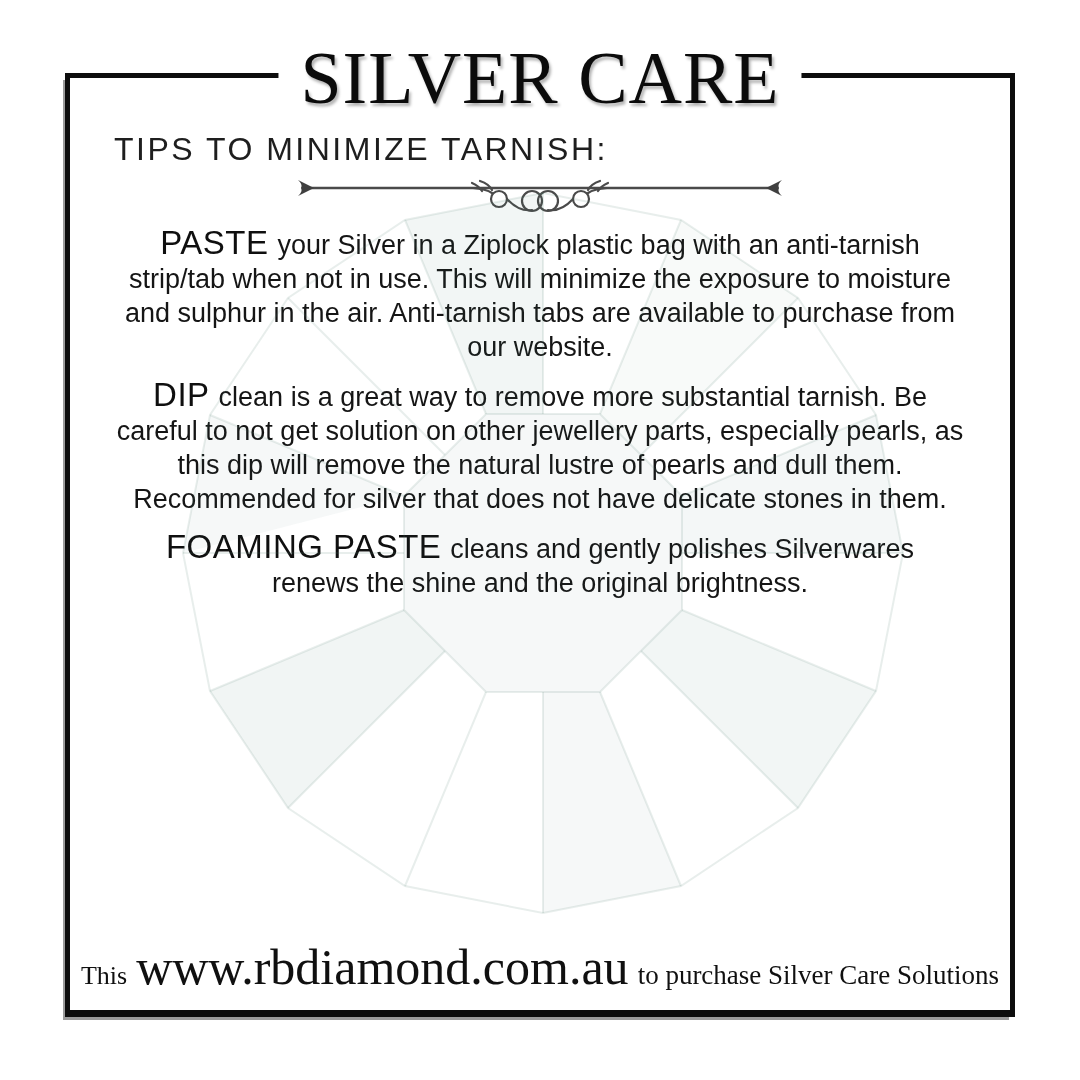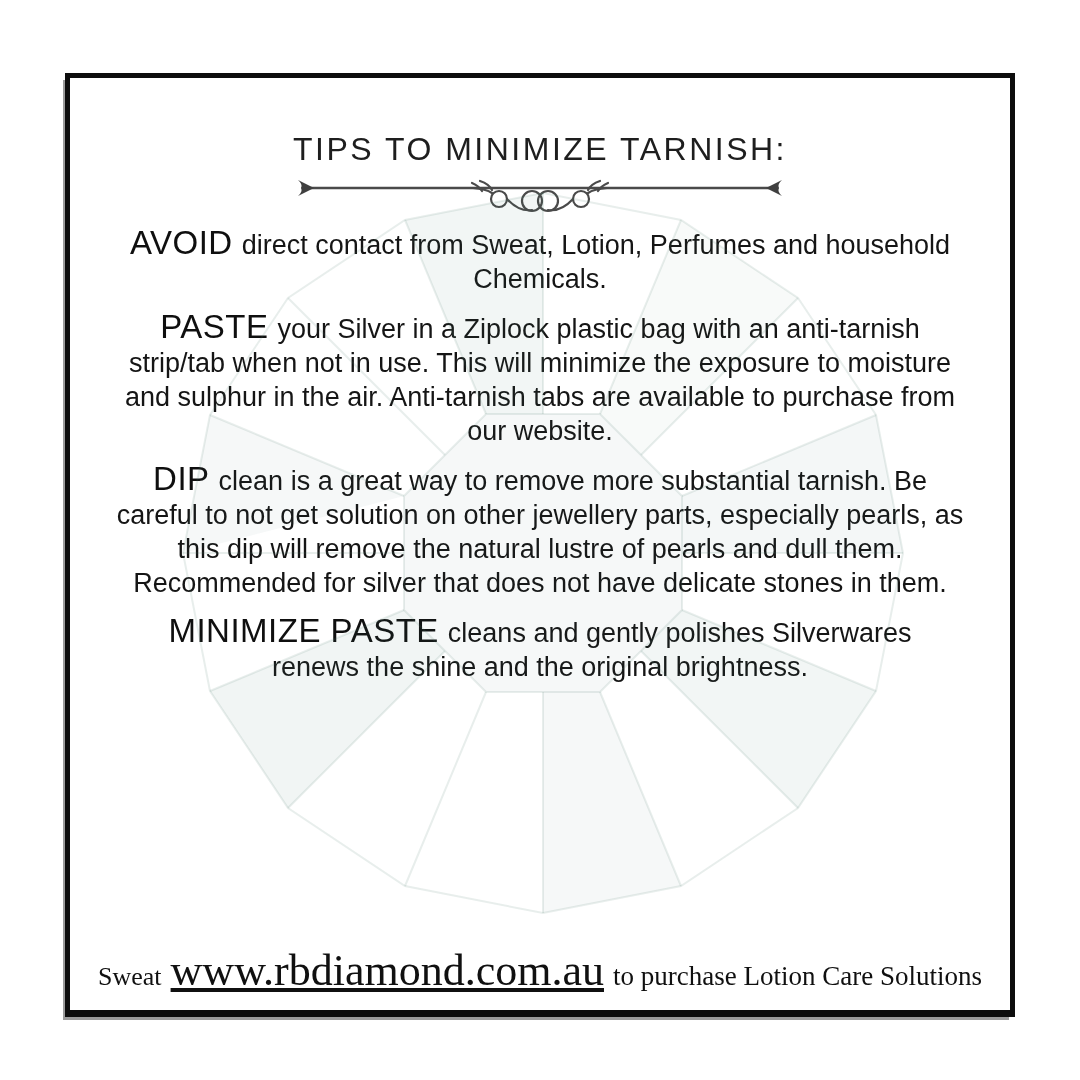--- a/index.html
+++ b/index.html
@@ -14,37 +14,37 @@
   }
   .watermark{position:absolute;left:93px;top:95px;width:760px;height:760px;pointer-events:none;}
   .card-title{
     position:absolute;top:-38px;left:50%;transform:translateX(-50%);
     background:#ffffff;padding:0 22px;margin:0;white-space:nowrap;
     font-family:"Liberation Serif",serif;font-weight:normal;
     font-size:74px;line-height:76px;letter-spacing:1px;color:#0b0b0b;
     text-shadow:2px 3px 3px rgba(0,0,0,0.30);
   }
   .card-subtitle{
-    margin:52px 0 0 0;text-align:center;font-size:32px;line-height:38px;
-    letter-spacing:2.5px;color:#1e1e1e;font-weight:normal;
+    margin:52px 0 0 0;font-size:32px;line-height:38px;
+    letter-spacing:2.5px;color:#1e1e1e;font-weight:normal;padding-left:44px;
   }
   .divider{display:block;margin:8px auto 0 auto;}
   .tips{margin-top:4px;}
   .tip{
     max-width:862px;margin:0 auto 14px auto;text-align:center;
     font-size:27px;line-height:34px;color:#151515;
   }
   .tip .kw{font-size:33px;letter-spacing:0.5px;margin-right:9px;color:#0f0f0f;}
   .tip.narrow{max-width:790px;}
   .footer-note{
     position:absolute;left:0;right:0;bottom:14px;text-align:center;
     font-family:"Liberation Serif",serif;color:#101010;white-space:nowrap;
   }
   .footer-note .visit{font-size:26px;}
-  .footer-note .url{font-size:44px;margin:0 9px;text-decoration:underline;}
+  .footer-note .url{font-size:50px;margin:0 9px;}
   .footer-note .after{font-size:27px;}
 </style>
 </head>
 <body>
 
 <div class="stage">
   <div class="card">
 
     <svg class="watermark" viewBox="0 0 760 760" xmlns="http://www.w3.org/2000/svg" aria-hidden="true">
       <g stroke="#4a7a70" stroke-opacity="0.13" stroke-width="2" fill="none">
@@ -58,20 +58,21 @@
         <polygon fill-opacity="0.05" points="437,519 518,713 380,740 380,519"></polygon>
         <polygon fill-opacity="0.08" points="241,437 47,518 125,635 282,478"></polygon>
         <polygon fill-opacity="0.05" points="241,323 20,380 47,242"></polygon>
         <polygon fill-opacity="0.07" points="323,241 242,47 380,20 380,241"></polygon>
         <polygon fill-opacity="0.04" points="437,241 518,47 635,125 478,282"></polygon>
         <polygon fill-opacity="0.05" points="519,437 437,519 323,519 241,437 241,323 323,241 437,241 519,323"></polygon>
         <polygon fill-opacity="0.06" points="519,323 713,242 740,380 519,380"></polygon>
       </g>
     </svg>
 
+    <h1 class="card-title">SILVER CARE</h1>
 
     <h2 class="card-subtitle">TIPS TO MINIMIZE TARNISH:</h2>
 
     <svg class="divider" width="490" height="46" viewBox="0 0 490 46" xmlns="http://www.w3.org/2000/svg" aria-hidden="true">
       <g>
         <line x1="10" y1="12" x2="480" y2="12" stroke="#4a4a4a" stroke-width="2.4"></line>
       </g>
       <g fill="#3f3f3f">
         <path d="M19,12 L3,4 Q8,8.3 6,12 Q8,15.7 3,20 Z"></path>
         <path d="M471,12 L487,4 Q482,8.3 484,12 Q482,15.7 487,20 Z"></path>
@@ -86,24 +87,23 @@
         <path d="M177,7 q7,3 10,8"></path>
         <path d="M312,12 Q299,13 293,17"></path>
         <circle cx="286" cy="23" r="8"></circle>
         <path d="M278,23 Q266,36 253,34"></path>
         <path d="M305,5 q-9,3 -12,9"></path>
         <path d="M313,7 q-7,3 -10,8"></path>
       </g>
     </svg>
 
     <div class="tips">
-      <p class="tip"><span class="kw">AVOID</span><span>direct contact from Sweat, Lotion, Perfumes and household Chemicals.</span></p>
       <p class="tip"><span class="kw">PASTE</span><span>your Silver in a Ziplock plastic bag with an anti-tarnish strip/tab when not in use. This will minimize the exposure to moisture and sulphur in the air. Anti-tarnish tabs are available to purchase from our website.</span></p>
       <p class="tip"><span class="kw">DIP</span><span>clean is a great way to remove more substantial tarnish. Be careful to not get solution on other jewellery parts, especially pearls, as this dip will remove the natural lustre of pearls and dull them. Recommended for silver that does not have delicate stones in them.</span></p>
-      <p class="tip narrow"><span class="kw">MINIMIZE PASTE</span><span>cleans and gently polishes Silverwares renews the shine and the original brightness.</span></p>
+      <p class="tip narrow"><span class="kw">FOAMING PASTE</span><span>cleans and gently polishes Silverwares renews the shine and the original brightness.</span></p>
     </div>
 
     <div class="footer-note">
-      <span class="visit">Sweat</span><span class="url">www.rbdiamond.com.au</span><span class="after">to purchase Lotion Care Solutions</span>
+      <span class="visit">This</span><span class="url">www.rbdiamond.com.au</span><span class="after">to purchase Silver Care Solutions</span>
     </div>
 
   </div>
 </div>
 
 </body></html>

